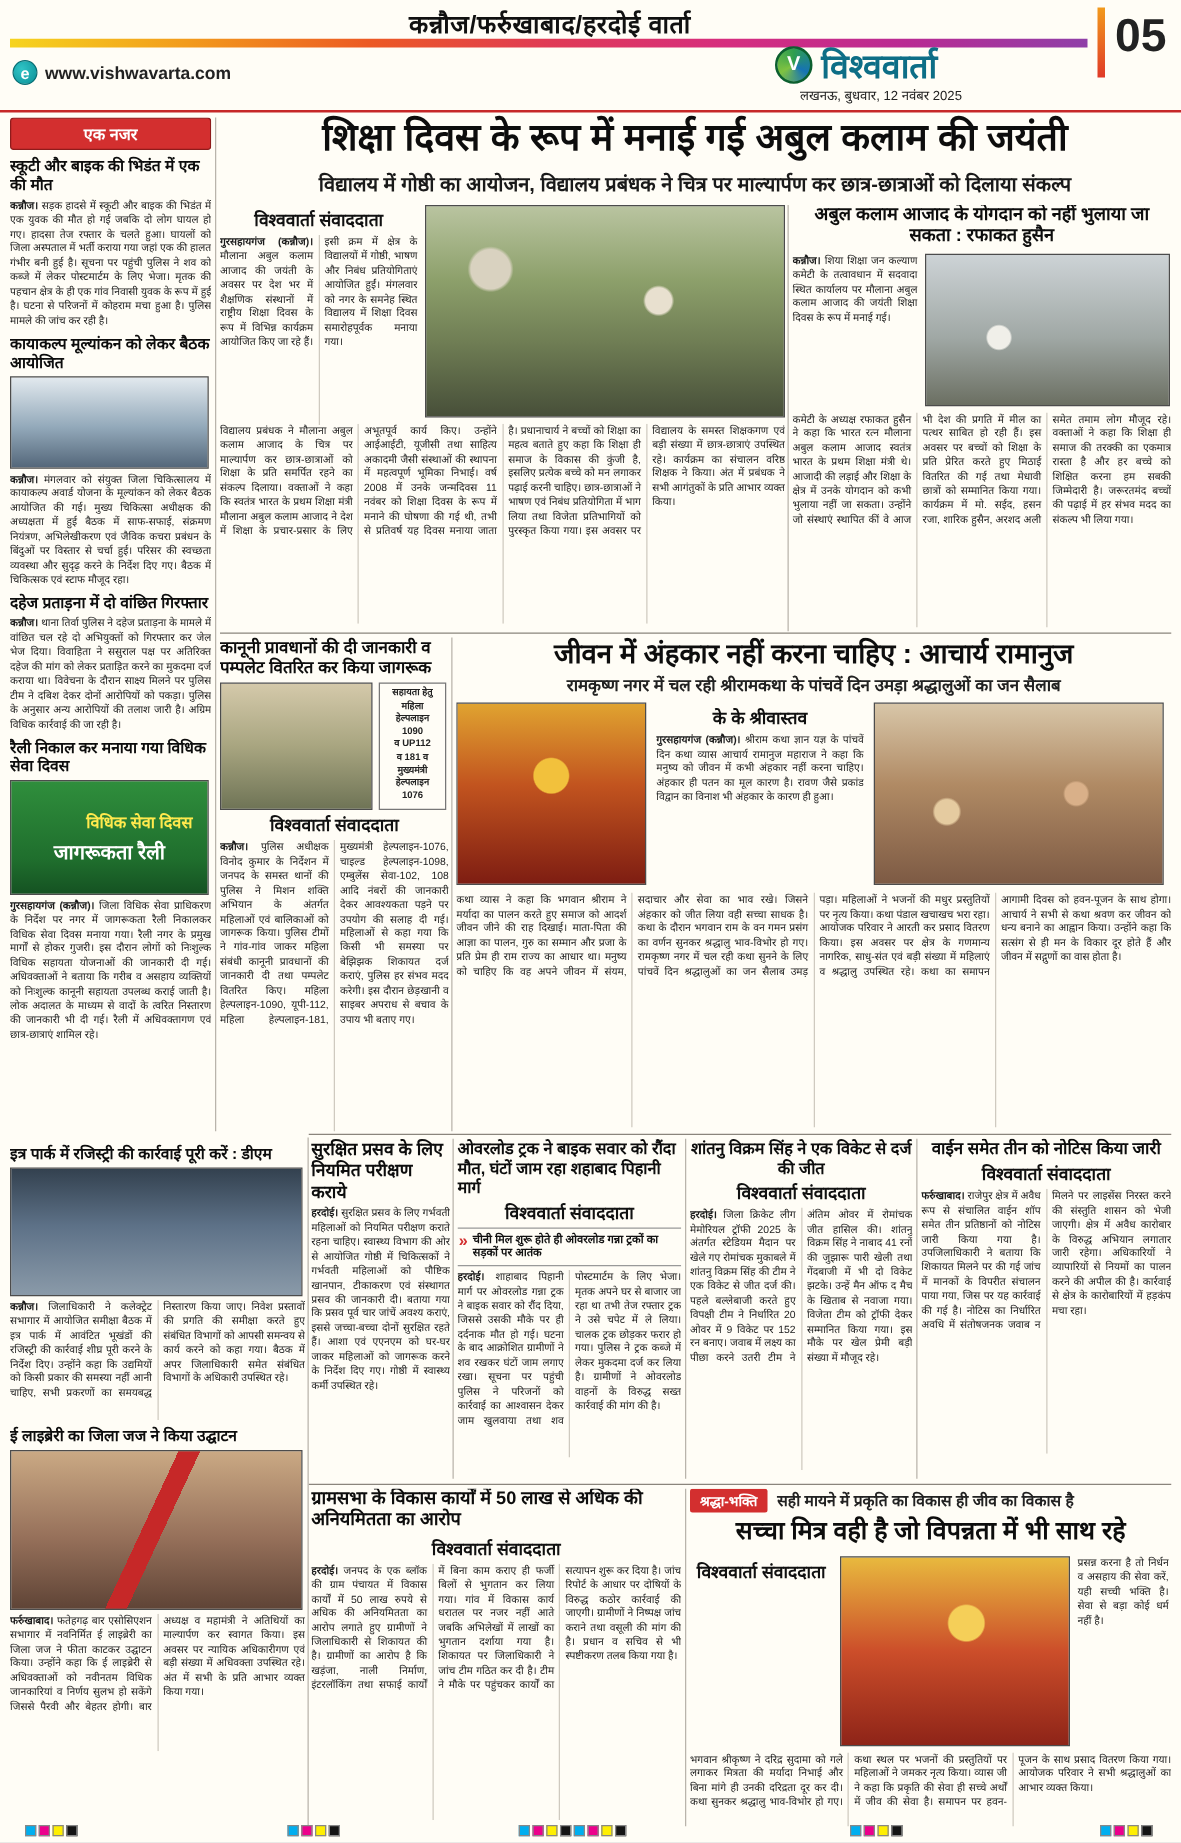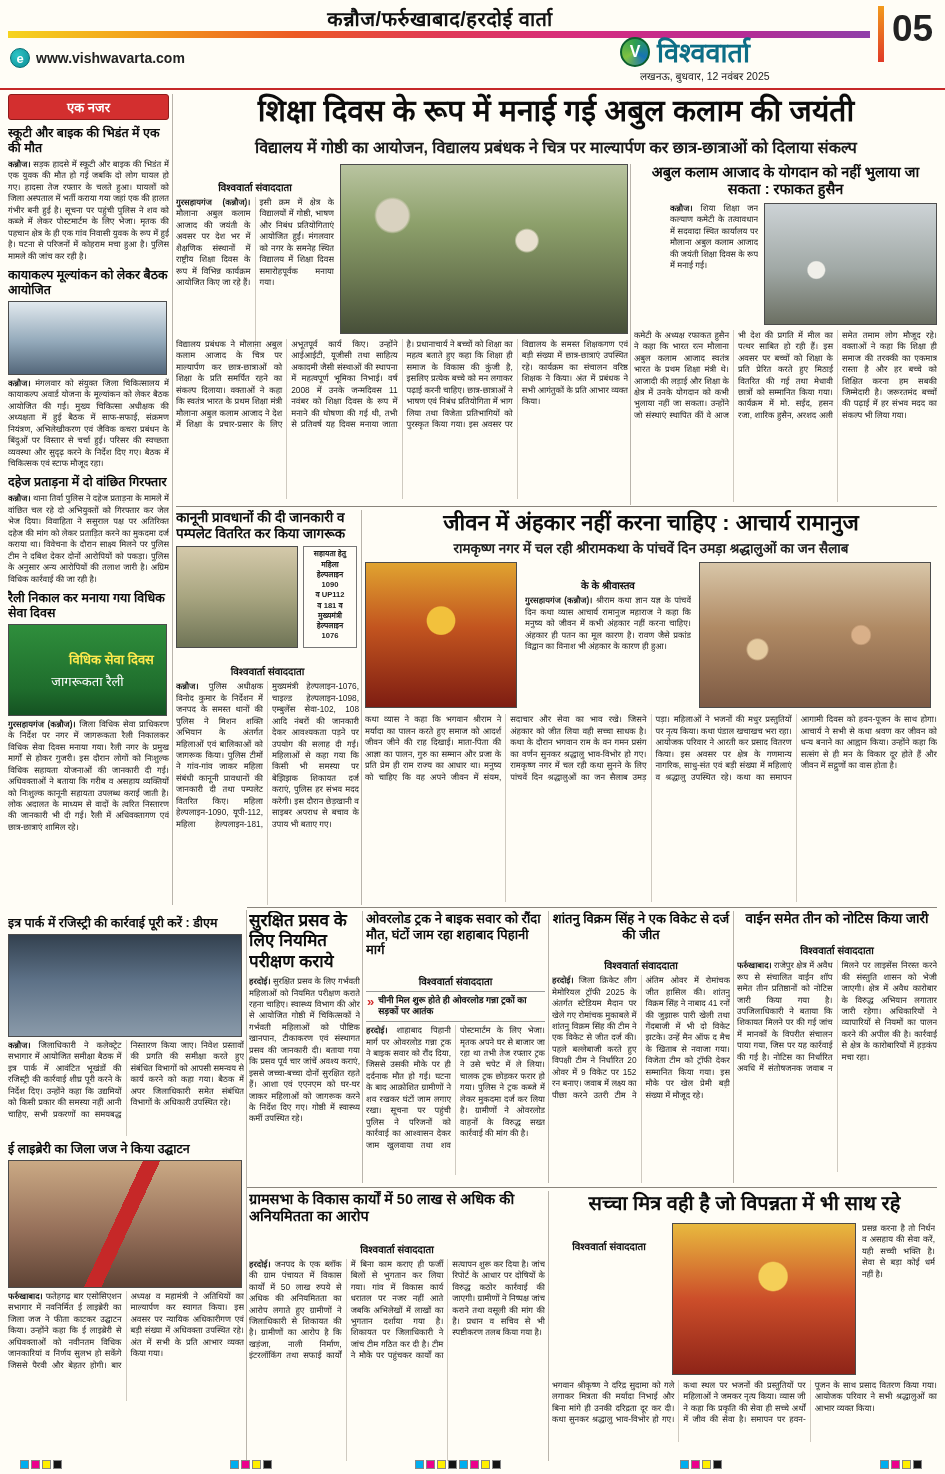--- a/index.html
+++ b/index.html
@@ -27,40 +27,40 @@
   .mname { font-size:27px; font-weight:bold; color:#0d6e86; }
   .mdate { top:69px; left:640px; font-size:10.5px; color:#222; }
   .header-rule { top:88px; left:0; width:945px; height:2px; background:#c62828; }
 
   
   .v-rule { width:1px; background:#b9b4ab; }
   .h-rule { height:1px; background:#8a857c; }
 
   
   .hl { font-weight:bold; color:#0d0d0d; line-height:1.2; }
-  .byline { font-size:10px; font-weight:bold; text-align:center; margin:16px 0 3px; }
+  .byline { font-size:14px; font-weight:bold; text-align:center; margin:2px 0 3px; }
   .body-text { font-size:8.3px; line-height:1.38; text-align:justify; color:#1c1c1c; overflow:hidden; }
   .dl { font-weight:bold; }
   .cols-2 { column-count:2; column-gap:9px; column-rule:1px solid #cfcac0; }
   .cols-3 { column-count:3; column-gap:9px; column-rule:1px solid #cfcac0; }
   .cols-4 { column-count:4; column-gap:9px; column-rule:1px solid #cfcac0; }
   .photo { border:1px solid #4c4c4c; }
 
   
   .sidebar-top { left:8px; top:94px; width:161px; height:812px; overflow:hidden; }
   .sidebar-bottom { left:8px; top:910px; width:236px; height:552px; overflow:hidden; }
   .eknajar { background:#d32f2f; color:#fff; font-size:13px; font-weight:bold; text-align:center; padding:3px 0;
     border:1px solid #8e1b1b; border-radius:3px; margin-bottom:5px; }
   .sb-hl { font-size:12.5px; margin:6px 0 3px; }
   .sb-body { height:auto; }
   .ph-kayakalp { width:159px; height:74px; background:linear-gradient(180deg,#e2e9ee,#93a9ba 55%,#54677a); margin:3px 0; }
   .ph-rally { width:159px; height:92px; background:linear-gradient(180deg,#2f8e3c,#1f6e2d 70%,#155222); margin:3px 0;
     display:flex; flex-direction:column; align-items:center; justify-content:center; gap:4px; }
   .rally-t1 { color:#ffe94d; font-weight:bold; font-size:13px;margin-left:48px; }
-  .rally-t2 { color:#fff; font-weight:normal; font-size:13px; }
+  .rally-t2 { color:#fff; font-weight:bold; font-size:16px; }
   .ph-itra { width:234px; height:103px; background:linear-gradient(180deg,#33414f,#5d7187 45%,#8a9aa9); margin:3px 0; }
   .ph-elib { width:234px; height:128px; margin:3px 0;
     background:linear-gradient(115deg,transparent 46%,#c62828 46%,#c62828 52%,transparent 52%),
                linear-gradient(180deg,#caa984,#96705a 55%,#5f4436); }
 
   
   .lead-head { left:176px; top:93px; width:760px; text-align:center; font-size:30px; }
   .lead-sub { left:176px; top:136px; width:760px; text-align:center; font-size:16px; font-weight:bold; color:#1a1a1a; }
   .lead-block { left:176px; top:164px; width:452px; height:341px; overflow:hidden; }
   .lead-row { display:flex; gap:6px; }
@@ -68,21 +68,21 @@
   .ph-lead { width:288px; height:170px;
     background:radial-gradient(circle at 18% 30%,#d9d2c0 0 6%,transparent 7%),
                radial-gradient(circle at 65% 45%,#e8e0cf 0 5%,transparent 6%),
                linear-gradient(180deg,#b9c4a0,#8da06b 35%,#6f7d54 65%,#474f39); }
   .lead-bottom { margin-top:5px; height:160px; }
 
   
   .abul-block { left:634px; top:164px; width:303px; height:341px; overflow:hidden; }
   .abul-hl { font-size:14.5px; text-align:center; margin-bottom:4px; }
   .abul-row { display:flex; gap:6px; }
-  .abul-left { width:100px; height:122px;margin-left:36px; }
+  .abul-left { width:100px; height:122px; }
   .ph-abul { width:196px; height:122px;
     background:radial-gradient(circle at 30% 55%,#f0efe9 0 6%,transparent 7%),
                linear-gradient(180deg,#cdd3d6,#a0a8a5 55%,#6b6f62); }
   .abul-bottom { margin-top:5px; height:172px; }
 
   
   .kanuni-block { left:176px; top:510px; width:183px; height:395px; overflow:hidden; }
   .kanuni-hl { font-size:13.5px; margin-bottom:4px; }
   .kanuni-row { display:flex; gap:5px; }
   .ph-kanuni { width:122px; height:102px;
@@ -101,21 +101,21 @@
                linear-gradient(180deg,#e0a330,#c2541f 45%,#7e1d12); }
   .ram-mid { width:166px; height:146px; }
   .ph-crowd { width:232px; height:146px;
     background:radial-gradient(circle at 25% 60%,#e5cba0 0 5%,transparent 6%),
                radial-gradient(circle at 70% 50%,#d9b089 0 5%,transparent 6%),
                linear-gradient(180deg,#d8c6a8,#b08a64 45%,#7d5a44); }
   .ram-bottom { margin-top:6px; height:188px; }
 
   
   .prasav-block { left:249px; top:911px; width:111px; height:272px; overflow:hidden; }
-  .prasav-hl { font-size:17px; margin-bottom:4px; }
+  .prasav-hl { font-size:14px; margin-bottom:4px; }
   .truck-block { left:366px; top:911px; width:179px; height:272px; overflow:hidden; }
   .truck-hl { font-size:13px; margin-bottom:2px; }
   .pullquote { display:flex; gap:4px; border-top:1px solid #999; border-bottom:1px solid #999; padding:3px 1px; margin:3px 0; }
   .pq-mark { color:#d32f2f; font-weight:bold; font-size:13px; line-height:1; }
   .pq-text { font-size:9px; font-weight:bold; line-height:1.3; }
   .cricket-block { left:552px; top:911px; width:178px; height:272px; overflow:hidden; }
   .cricket-hl { font-size:13px; text-align:center; margin-bottom:2px; }
   .notice-block { left:737px; top:911px; width:200px; height:272px; overflow:hidden; }
   .notice-hl { font-size:13.5px; text-align:center; margin-bottom:2px; }
 
@@ -302,20 +302,24 @@
 
   <div class="abs gram-block">
     <div class="hl gram-hl">ग्रामसभा के विकास कार्यों में 50 लाख से अधिक की अनियमितता का आरोप</div>
     <div class="byline">विश्ववार्ता संवाददाता</div>
     <div class="body-text cols-3 gram-body"><b class="dl">हरदोई।</b> <span>जनपद के एक ब्लॉक की ग्राम पंचायत में विकास कार्यों में 50 लाख रुपये से अधिक की अनियमितता का आरोप लगाते हुए ग्रामीणों ने जिलाधिकारी से शिकायत की है। ग्रामीणों का आरोप है कि खड़ंजा, नाली निर्माण, इंटरलॉकिंग तथा सफाई कार्यों में बिना काम कराए ही फर्जी बिलों से भुगतान कर लिया गया। गांव में विकास कार्य धरातल पर नजर नहीं आते जबकि अभिलेखों में लाखों का भुगतान दर्शाया गया है। शिकायत पर जिलाधिकारी ने जांच टीम गठित कर दी है। टीम ने मौके पर पहुंचकर कार्यों का सत्यापन शुरू कर दिया है। जांच रिपोर्ट के आधार पर दोषियों के विरुद्ध कठोर कार्रवाई की जाएगी। ग्रामीणों ने निष्पक्ष जांच कराने तथा वसूली की मांग की है। प्रधान व सचिव से भी स्पष्टीकरण तलब किया गया है।</span></div>
   </div>
 
   <div class="abs v-rule" style="left:548px; top:1191px; height:270px;"></div>
 
   <div class="abs mitra-block">
+    <div class="kicker-row">
+      <div class="kicker">श्रद्धा-भक्ति</div>
+      <div class="kicker-line">सही मायने में प्रकृति का विकास ही जीव का विकास है</div>
+    </div>
     <div class="hl mitra-hl">सच्चा मित्र वही है जो विपन्नता में भी साथ रहे</div>
     <div class="mitra-row">
       <div class="mitra-left">
         <div class="byline">विश्ववार्ता संवाददाता</div>
       </div>
       <div class="photo ph-katha"></div>
       <div class="body-text mitra-right">प्रसन्न करना है तो निर्धन व असहाय की सेवा करें, यही सच्ची भक्ति है। सेवा से बड़ा कोई धर्म नहीं है।</div>
     </div>
     <div class="body-text cols-3 mitra-bottom">भगवान श्रीकृष्ण ने दरिद्र सुदामा को गले लगाकर मित्रता की मर्यादा निभाई और बिना मांगे ही उनकी दरिद्रता दूर कर दी। कथा सुनकर श्रद्धालु भाव-विभोर हो गए। कथा स्थल पर भजनों की प्रस्तुतियों पर महिलाओं ने जमकर नृत्य किया। व्यास जी ने कहा कि प्रकृति की सेवा ही सच्चे अर्थों में जीव की सेवा है। समापन पर हवन-पूजन के साथ प्रसाद वितरण किया गया। आयोजक परिवार ने सभी श्रद्धालुओं का आभार व्यक्त किया।</div>
   </div>

